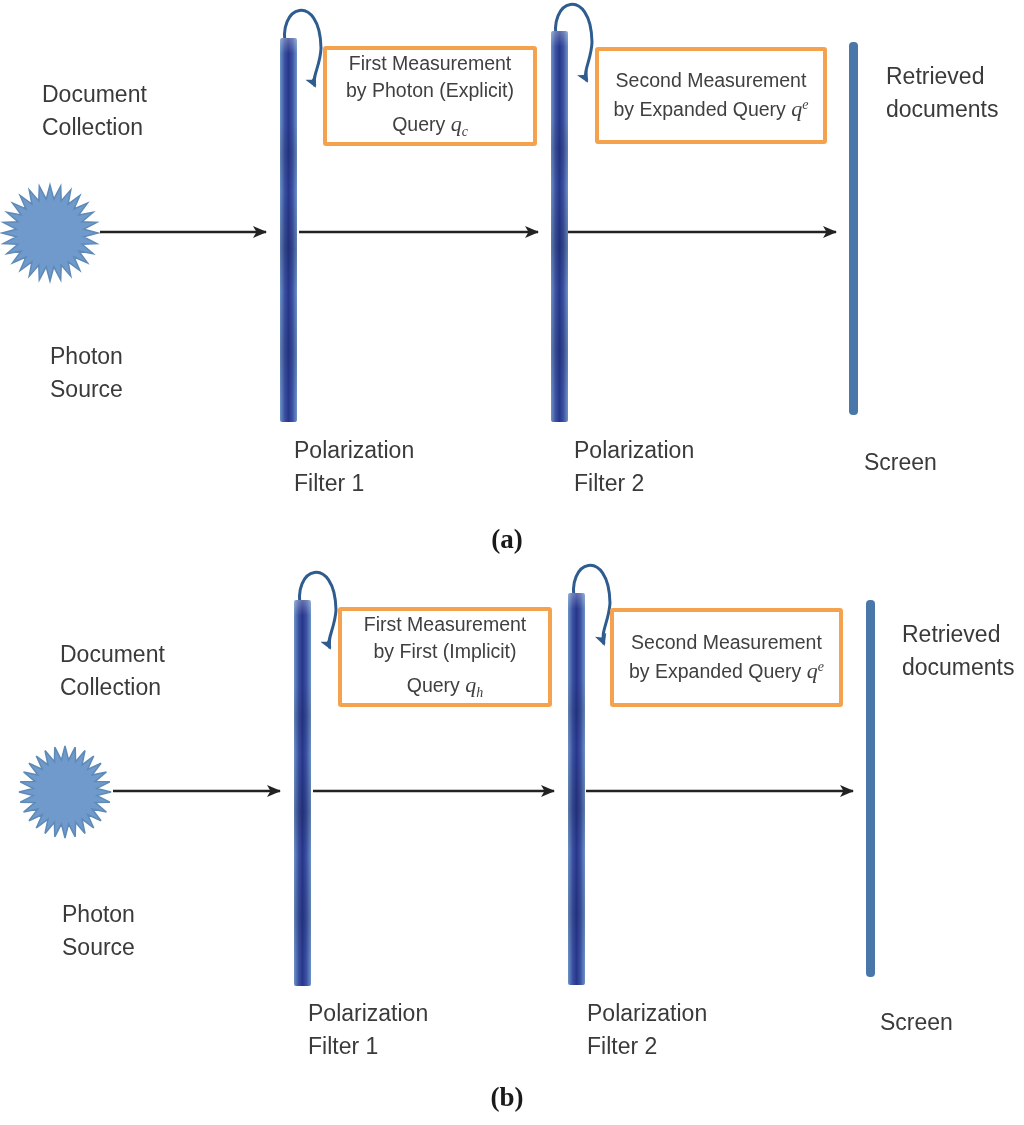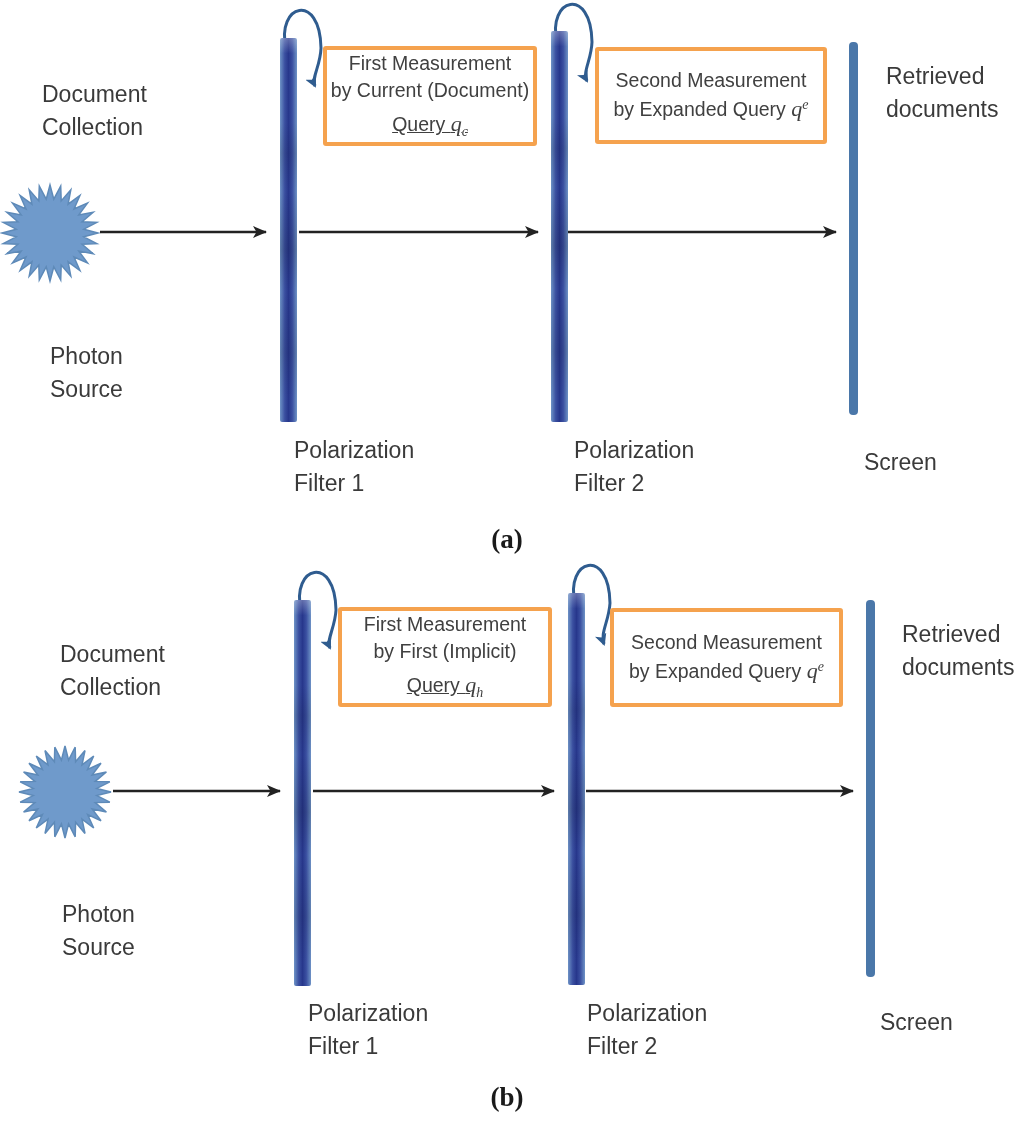--- a/index.html
+++ b/index.html
@@ -23,21 +23,21 @@
         rgba(0,0,0,0.14) 55%, rgba(0,0,0,0) 66%, rgba(0,0,0,0.10) 82%, rgba(0,0,0,0) 94%),
       linear-gradient(to right, #6e93c6 0%, #3a4fa0 28%, #27378c 50%, #3a4fa0 72%, #6e93c6 100%);
   }
   .screen-bar{width:9px;background:#4a77a9;border-radius:4px;}
   .obox{
     position:absolute;border:4px solid #f5a24e;border-radius:3px;background:#ffffff;
     display:flex;flex-direction:column;justify-content:center;align-items:center;
     text-align:center;font-size:19.5px;line-height:1.38;color:#404040;
   }
   .obox .bline{white-space:nowrap;}
-  .obox .qline{margin-top:5px;text-decoration:underline;}
+  .obox .qline{margin-top:5px;}
   .math{font-family:"Liberation Serif", serif;font-style:italic;font-size:22px;}
   .math-sub{font-family:"Liberation Serif", serif;font-style:italic;font-size:14px;vertical-align:-5px;}
   .math-sup{font-family:"Liberation Serif", serif;font-style:italic;font-size:14px;vertical-align:7px;}
   svg{position:absolute;left:0;overflow:visible;}
 </style>
 </head>
 <body>
 
 <div class="canvas">
 
@@ -60,21 +60,21 @@
 
   <div class="lbl" style="left:42px;top:78px;width:150px;">Document Collection</div>
   <div class="lbl" style="left:50px;top:340px;width:120px;">Photon Source</div>
 
   <div class="vbar filter-bar" style="left:280px;top:38px;height:384px;"></div>
   <div class="vbar filter-bar" style="left:551px;top:31px;height:391px;"></div>
   <div class="vbar screen-bar" style="left:849px;top:42px;height:373px;"></div>
 
   <div class="obox" style="left:323px;top:46px;width:206px;height:92px;">
     <div class="bline">First Measurement</div>
-    <div class="bline">by Current (Document)</div>
+    <div class="bline">by Photon (Explicit)</div>
     <div class="bline qline"><span>Query </span><span class="math">q</span><span class="math-sub">c</span></div>
   </div>
 
   <div class="obox" style="left:595px;top:47px;width:224px;height:89px;">
     <div class="bline">Second Measurement</div>
     <div class="bline"><span>by Expanded Query </span><span class="math">q</span><span class="math-sup">e</span></div>
   </div>
 
   <div class="lbl" style="left:886px;top:60px;width:150px;">Retrieved documents</div>
   <div class="lbl" style="left:294px;top:434px;width:150px;">Polarization Filter 1</div>

